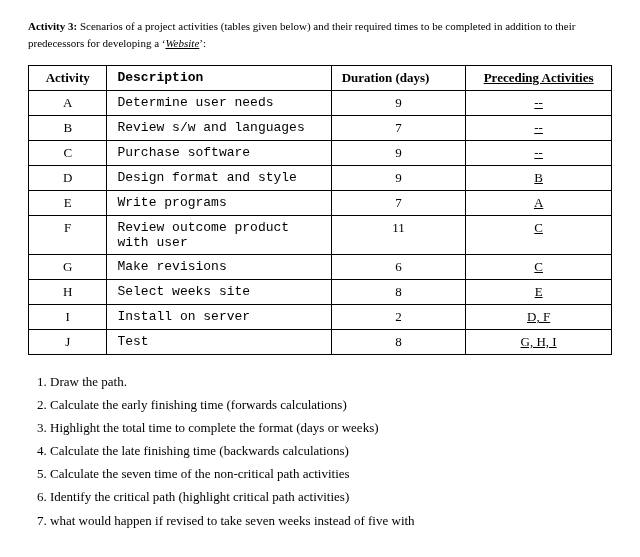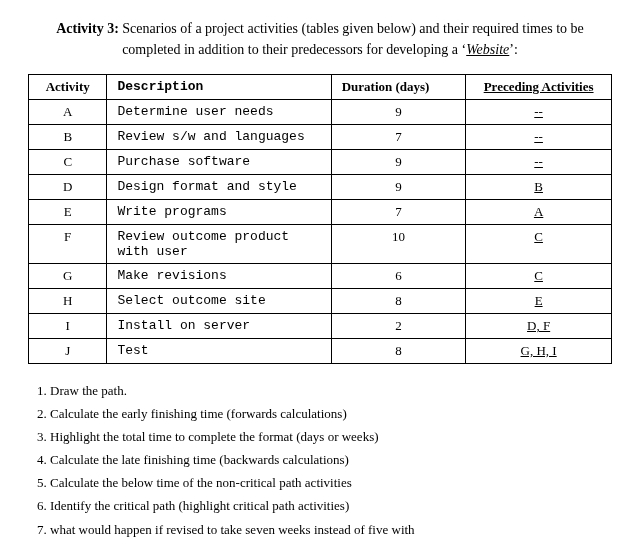--- a/index.html
+++ b/index.html
@@ -6,24 +6,23 @@
     body {
       background: #fff;
       font-family: 'Times New Roman', Times, serif;
       font-size: 13px;
       color: #000;
       width: 640px;
       min-height: 557px;
       padding: 18px 28px 18px 28px;
     }
     .activity-header {
-      font-size: 14px;
+      font-size: 11px;
       line-height: 1.5;
       margin-bottom: 14px;
-      text-align: center;
     }
     .activity-header strong {
       font-weight: bold;
     }
     .underline-italic {
       text-decoration: underline;
       font-style: italic;
     }
     table {
       width: 100%;
@@ -102,32 +101,32 @@
       </tr>
       <tr>
         <td class="col-activity center">E</td>
         <td class="col-description">Write programs</td>
         <td class="col-duration center">7</td>
         <td class="col-preceding center">A</td>
       </tr>
       <tr>
         <td class="col-activity center">F</td>
         <td class="col-description">Review outcome product with user</td>
-        <td class="col-duration center">10</td>
+        <td class="col-duration center">11</td>
         <td class="col-preceding center">C</td>
       </tr>
       <tr>
         <td class="col-activity center">G</td>
         <td class="col-description">Make revisions</td>
         <td class="col-duration center">6</td>
         <td class="col-preceding center">C</td>
       </tr>
       <tr>
         <td class="col-activity center">H</td>
-        <td class="col-description">Select outcome site</td>
+        <td class="col-description">Select weeks site</td>
         <td class="col-duration center">8</td>
         <td class="col-preceding center">E</td>
       </tr>
       <tr>
         <td class="col-activity center">I</td>
         <td class="col-description">Install on server</td>
         <td class="col-duration center">2</td>
         <td class="col-preceding center">D, F</td>
       </tr>
       <tr>
@@ -138,17 +137,17 @@
       </tr>
     </tbody>
 </table>
 
 <div class="instructions">
   <ol id="instructions-list">
   <li>Draw the path.</li>
       <li>Calculate the early finishing time (forwards calculations)</li>
       <li>Highlight the total time to complete the format (days or weeks)</li>
       <li>Calculate the late finishing time (backwards calculations)</li>
-      <li>Calculate the below time of the non-critical path activities</li>
+      <li>Calculate the seven time of the non-critical path activities</li>
       <li>Identify the critical path (highlight critical path activities)</li>
       <li>what would happen if revised to take seven weeks instead of five with</li>
     </ol>
 </div>
 
 </body></html>

